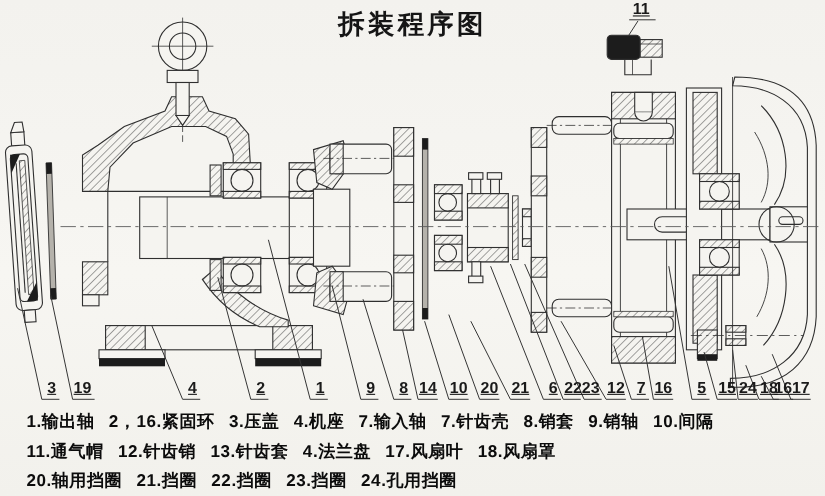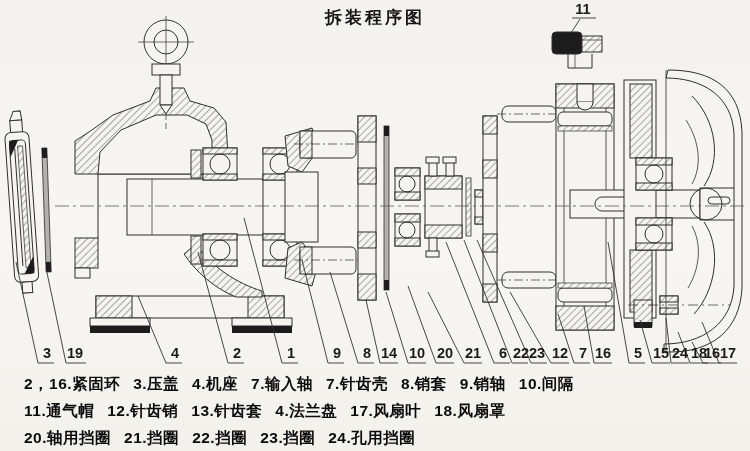--- a/index.html
+++ b/index.html
@@ -4,26 +4,26 @@
 <style>
   html,body{margin:0;padding:0;}
   .page{
     position:relative;width:750px;height:451px;overflow:hidden;
     background:linear-gradient(180deg,#f3f2ee 0%,#f7f6f2 55%,#f2f1ec 100%);
     font-family:"Liberation Sans","DejaVu Sans",sans-serif;
     color:#111;
   }
   .title{
     position:absolute;top:6px;left:0;width:100%;text-align:center;
-    font-size:17px;font-weight:bold;letter-spacing:3px;color:#151515;
+    font-size:24px;font-weight:bold;letter-spacing:3px;color:#151515;
   }
   .diagram-svg{position:absolute;top:0;left:0;}
   .callout{
     position:absolute;top:345px;width:18px;text-align:center;
-    font-size:14.5px;font-weight:bold;color:#1a1a1a;line-height:16px;
+    font-size:14.5px;font-weight:bold;color:#1a1a1a;line-height:16px;text-decoration:underline;
   }
   .callout.top{top:1px;width:22px;}
   .legend{
     position:absolute;left:24px;top:373px;width:712px;
     display:flex;flex-direction:column;row-gap:5px;
   }
   .legend-row{display:flex;flex-wrap:nowrap;line-height:22px;}
   .legend-item{
     font-size:15.5px;font-weight:bold;letter-spacing:0.5px;
     margin-right:13px;white-space:nowrap;color:#0c0c0c;
@@ -305,20 +305,21 @@
     <span class="callout" style="left:629px">5</span>
     <span class="callout" style="left:652px">15</span>
     <span class="callout" style="left:671px">24</span>
     <span class="callout" style="left:690px">18</span>
     <span class="callout" style="left:703px">16</span>
     <span class="callout" style="left:719px">17</span>
   </div>
 
   <div class="legend">
     <div class="legend-row">
+      <span class="legend-item">1.输出轴</span>
       <span class="legend-item">2，16.紧固环</span>
       <span class="legend-item">3.压盖</span>
       <span class="legend-item">4.机座</span>
       <span class="legend-item">7.输入轴</span>
       <span class="legend-item">7.针齿壳</span>
       <span class="legend-item">8.销套</span>
       <span class="legend-item">9.销轴</span>
       <span class="legend-item">10.间隔</span>
     </div>
     <div class="legend-row">

